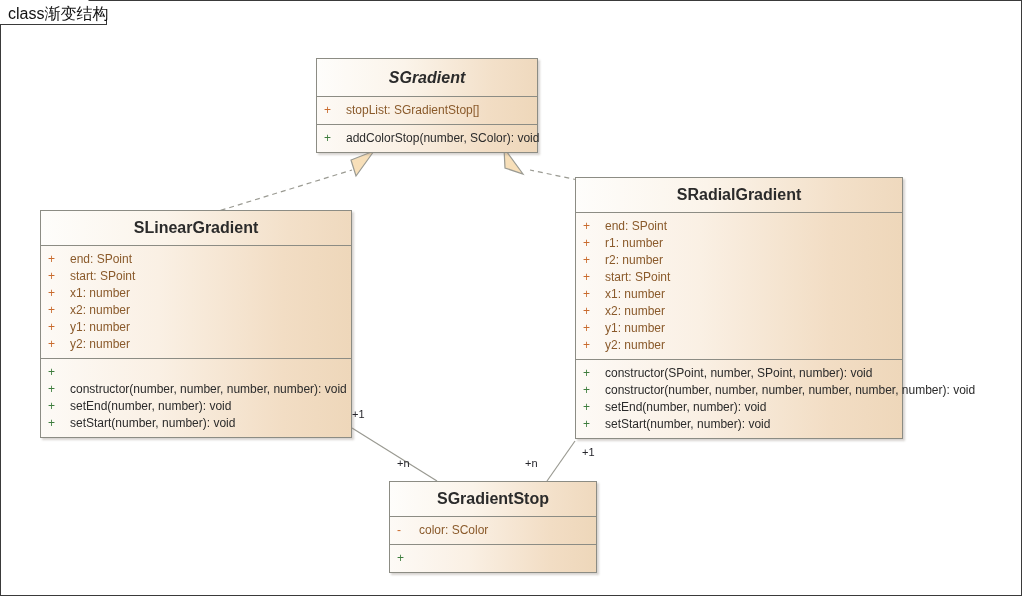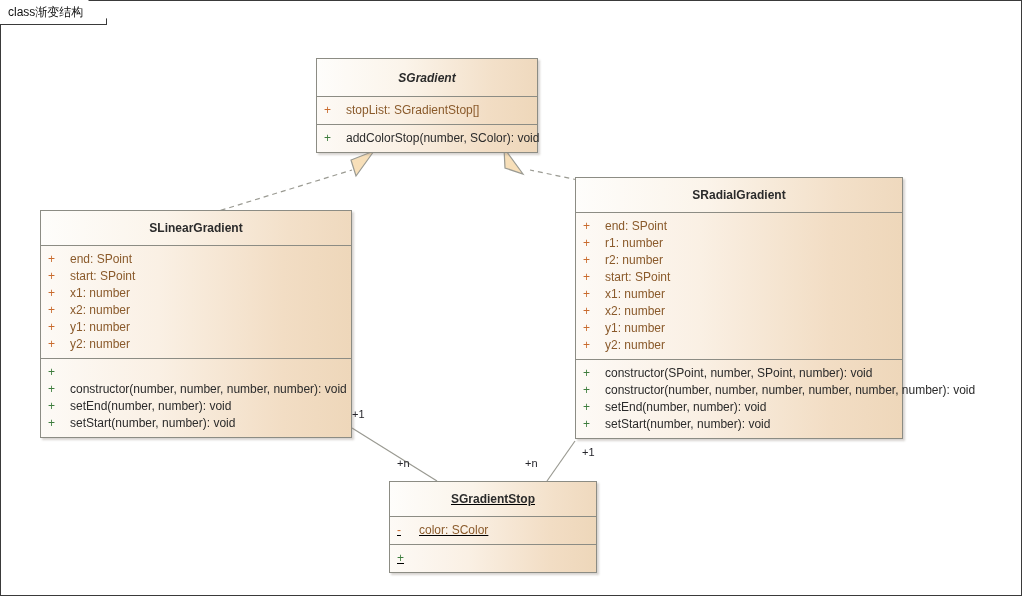--- a/index.html
+++ b/index.html
@@ -48,21 +48,21 @@
     border-right: 1px solid #3a3a3a;
     border-bottom: 1px solid #3a3a3a;
     box-sizing: border-box;
     -webkit-clip-path: polygon(0 0, 88px 0, 107px 19px, 107px 100%, 0 100%);
     clip-path: polygon(0 0, 88px 0, 107px 19px, 107px 100%, 0 100%);
   }
   .frame-tab-label {
     position: absolute;
     left: 8px;
     top: 4px;
-    font-size: 12px;
+    font-size: 16px;
     color: #111111;
     white-space: nowrap;
     letter-spacing: 0px;
   }
 
   
   #links {
     position: absolute;
     left: 0; top: 0;
     width: 1023px;
@@ -75,21 +75,21 @@
     position: absolute;
     box-sizing: border-box;
     border: 1px solid #8c8c84;
     background: linear-gradient(to right, #fdfaf6 0%, #faf0e4 38%, #f2ddc4 78%, #eed7ba 100%);
     box-shadow: 2px 2px 2px rgba(140,130,120,0.35);
   }
   .cls-title {
     box-sizing: border-box;
     border-bottom: 1px solid #8c8c84;
     text-align: center;
-    font-size: 12px;
+    font-size: 16px;
     font-weight: bold;
     color: #2b2b2b;
     background: linear-gradient(to right, #fefdfb 0%, #fbf4ea 40%, #f3e0c9 80%, #efd9be 100%);
     display: flex;
     align-items: center;
     justify-content: center;
   }
   .cls-title.abstract {
     font-style: italic;
   }
@@ -271,21 +271,21 @@
         <span class="vis meth">+</span>
         <span class="mtext meth">setEnd(number, number): void</span>
       </div>
       <div class="member">
         <span class="vis meth">+</span>
         <span class="mtext meth">setStart(number, number): void</span>
       </div>
     </div>
   </div>
 
-  <div class="cls" style="left:389px; top:481px; width:208px;text-decoration:underline;">
+  <div class="cls" style="left:389px; top:481px; width:208px;">
     <div class="cls-title" style="height:35px;">SGradientStop</div>
     <div class="cls-compartment">
       <div class="member">
         <span class="vis attr">-</span>
         <span class="mtext attr">color: SColor</span>
       </div>
     </div>
     <div class="cls-compartment">
       <div class="member">
         <span class="vis meth">+</span>

